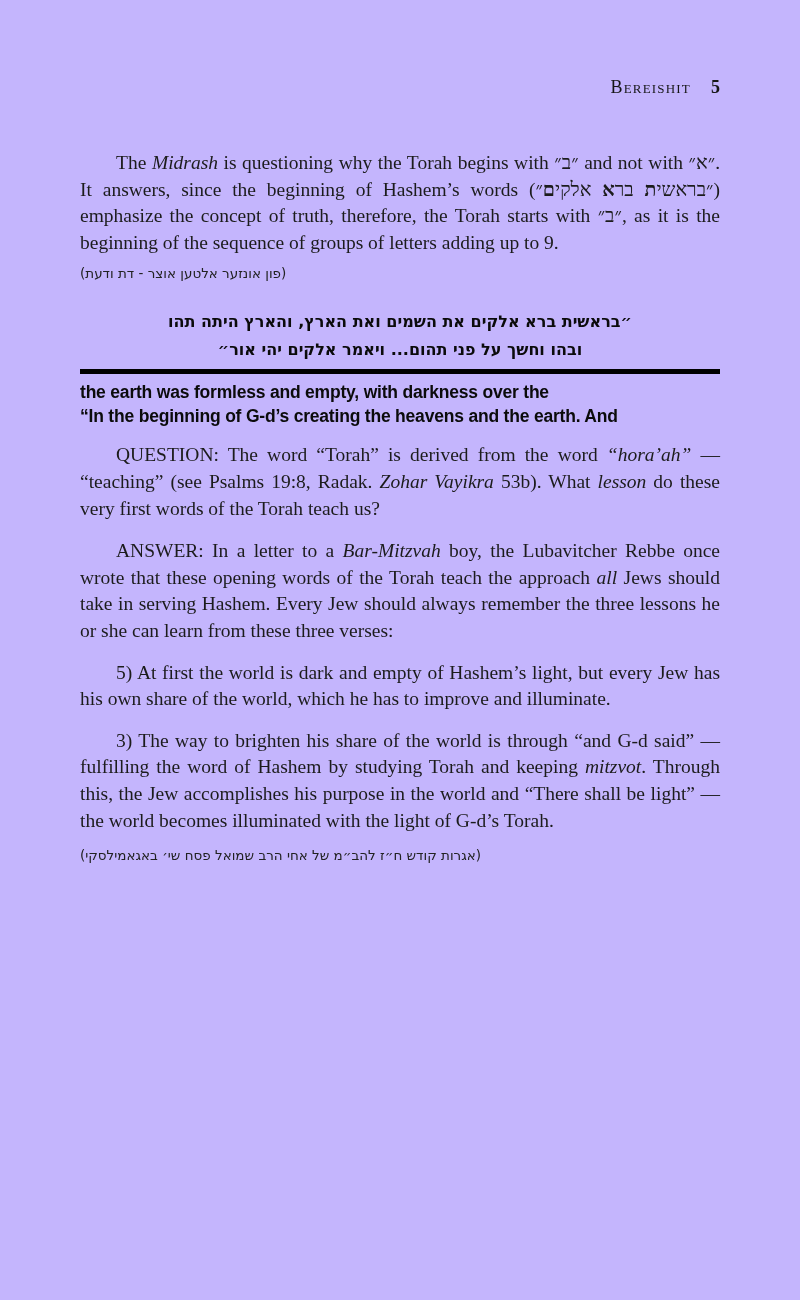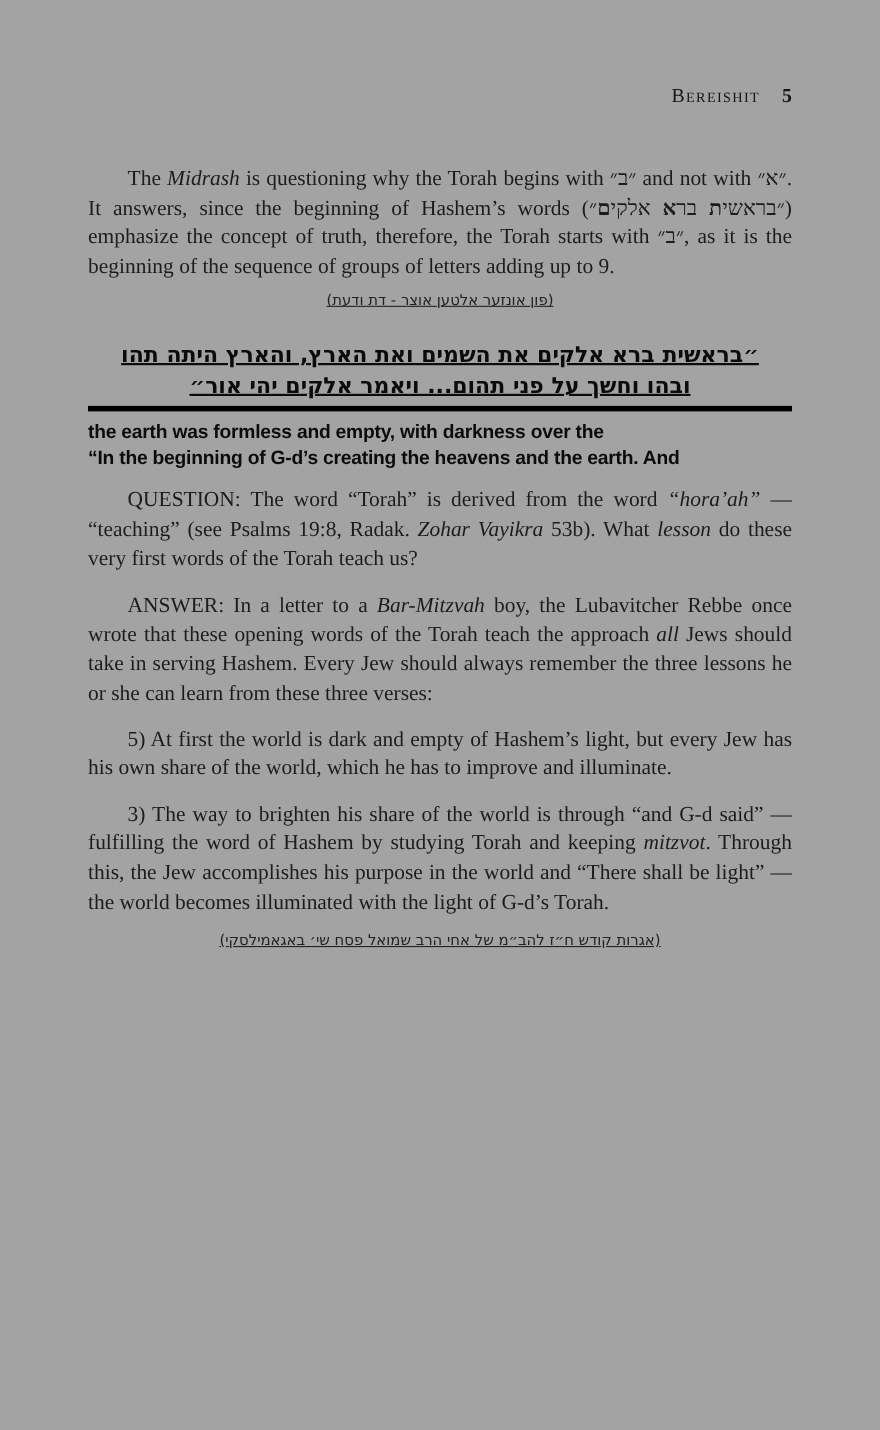--- a/index.html
+++ b/index.html
@@ -1,19 +1,19 @@
 <!DOCTYPE html>
 <html><head>
 <meta charset="utf-8">
 <style>
   html,body{margin:0;padding:0;background:#e8e8e8;}
   .page{
     position:relative;
     width:800px;height:1300px;
-    background:#a3a3a3;
+    background:#c4b5fd;
     color:#1c1c1c;
     overflow:hidden;
     margin:0 auto;
     font-family:"Liberation Serif", serif;
   }
   .content{
     position:absolute;
     left:80px;top:0;
     width:640px;
     padding-top:78px;
@@ -43,40 +43,38 @@
     color:#1c1c1c;
   }
   .body-p i{font-style:italic;}
   .intro{margin-top:54px;}
   .question{margin-top:14px;font-family:Liberation Serif, serif;}
   .answer{margin-top:16px;}
   .lesson{margin-top:15px;}
   
   .source{
     direction:rtl;
-    text-align:center;
+    text-align:left;
     font-family:"DejaVu Sans", sans-serif;
     font-size:13.5px;
     line-height:18px;
     color:#222;
-    text-decoration:underline;
   }
   .source.intro-source{margin-top:8px;}
   .source.answer-source{margin-top:12px;}
   
   .verse-heb{
     margin-top:26px;
     direction:rtl;
     text-align:center;
     font-family:"DejaVu Sans", sans-serif;
     font-weight:bold;
-    font-size:20px;
+    font-size:16px;
     line-height:28px;
     color:#0b0b0b;
-    text-decoration:underline;
   }
   .rule{
     margin-top:5px;
     height:5px;
     background:#000000;
   }
   
   .translation{
     margin-top:7px;
     font-family:"Liberation Sans", sans-serif;

